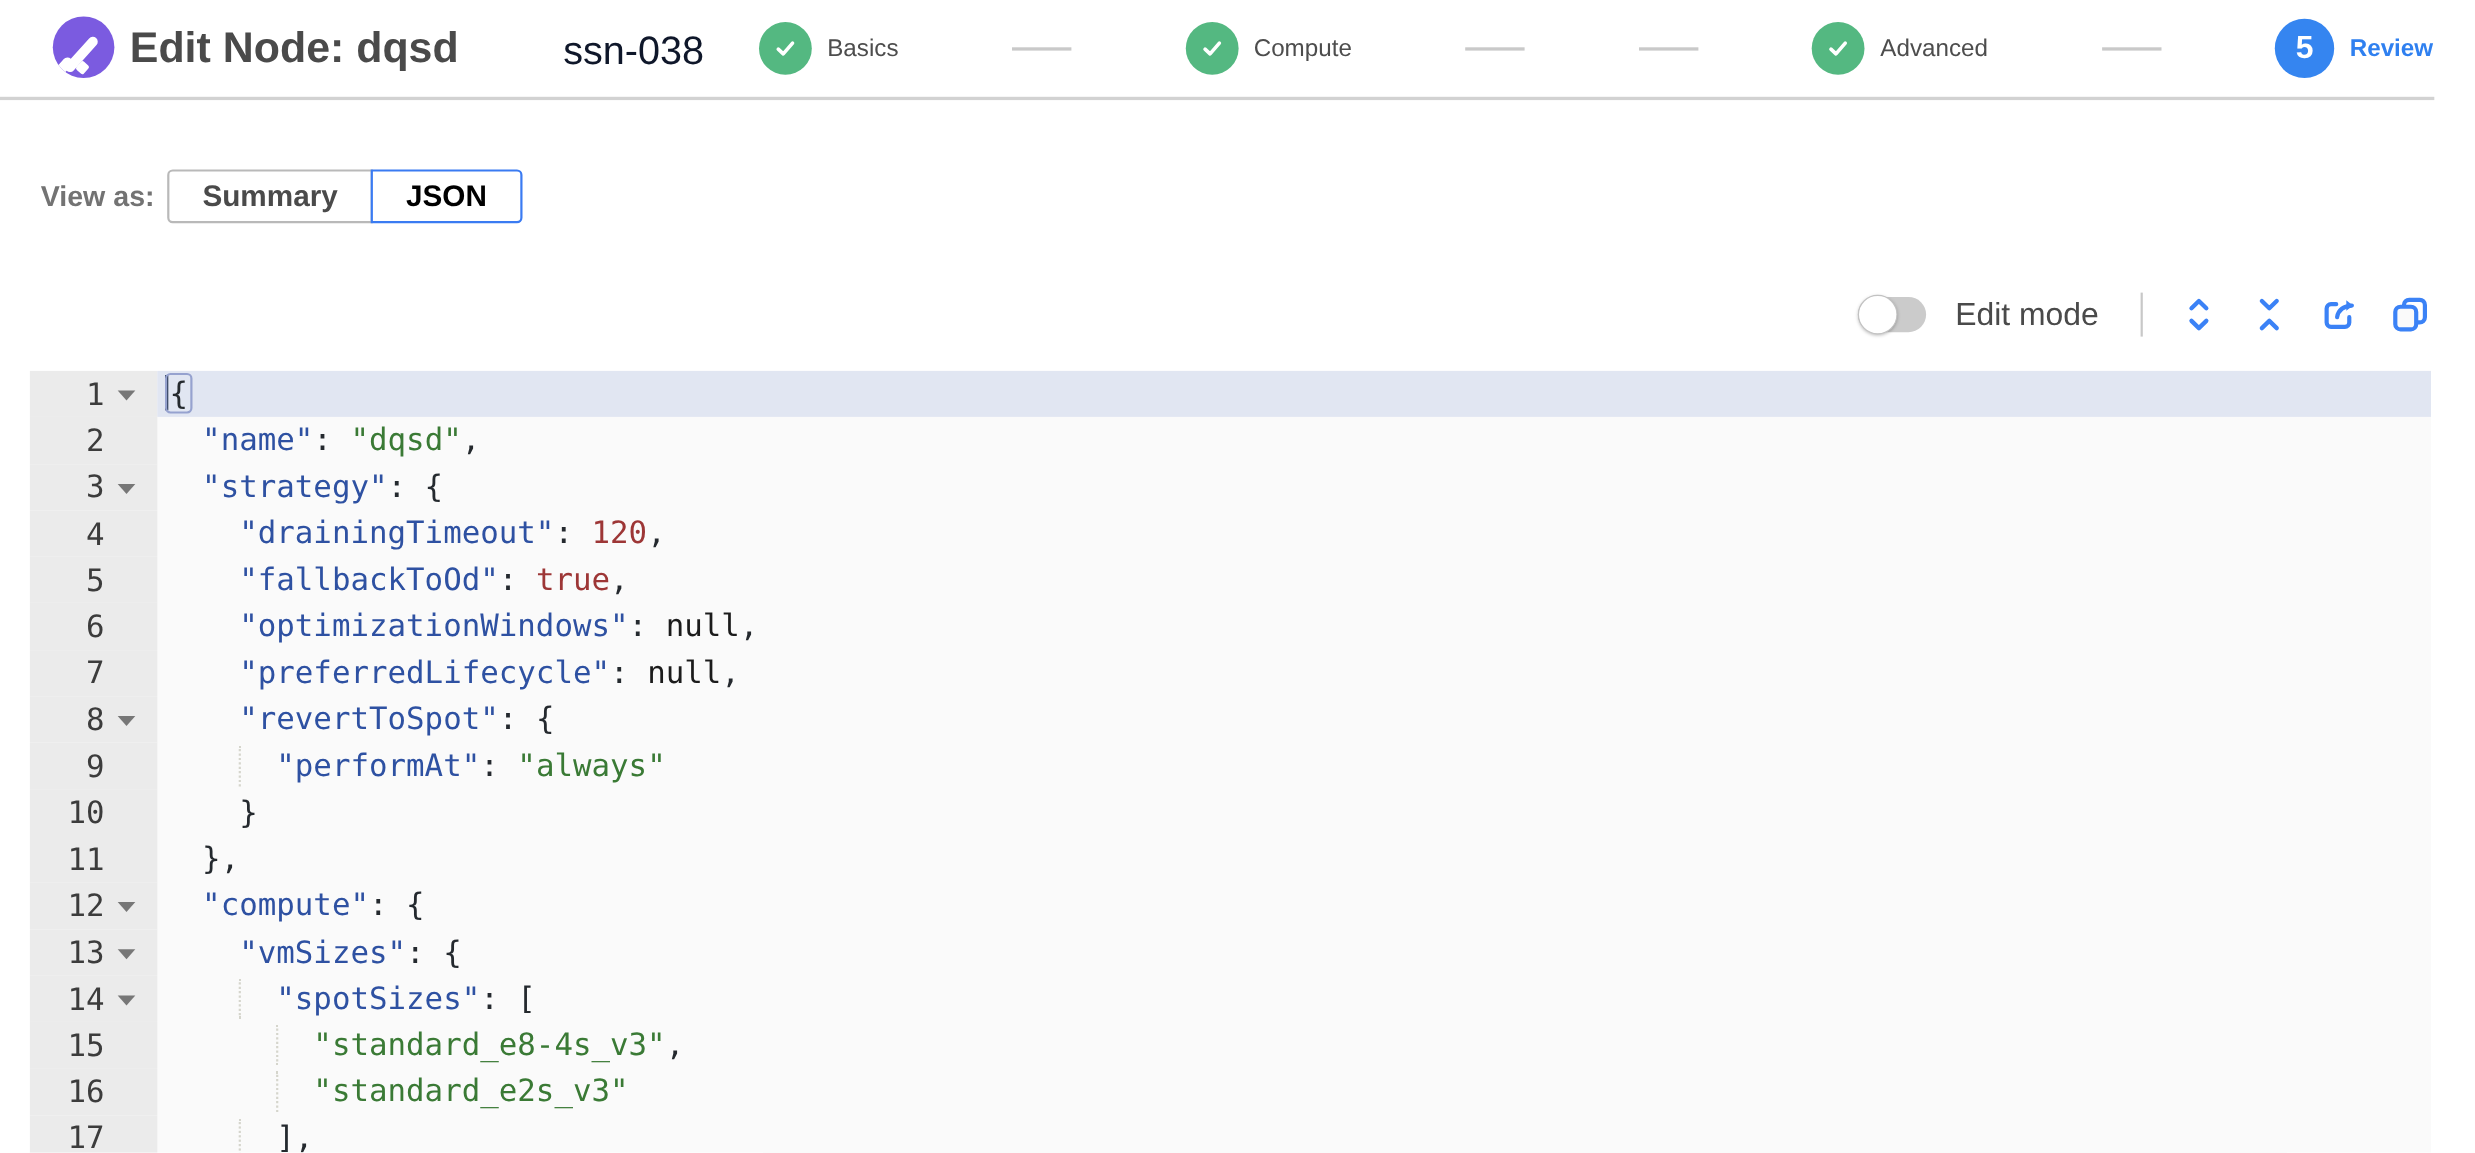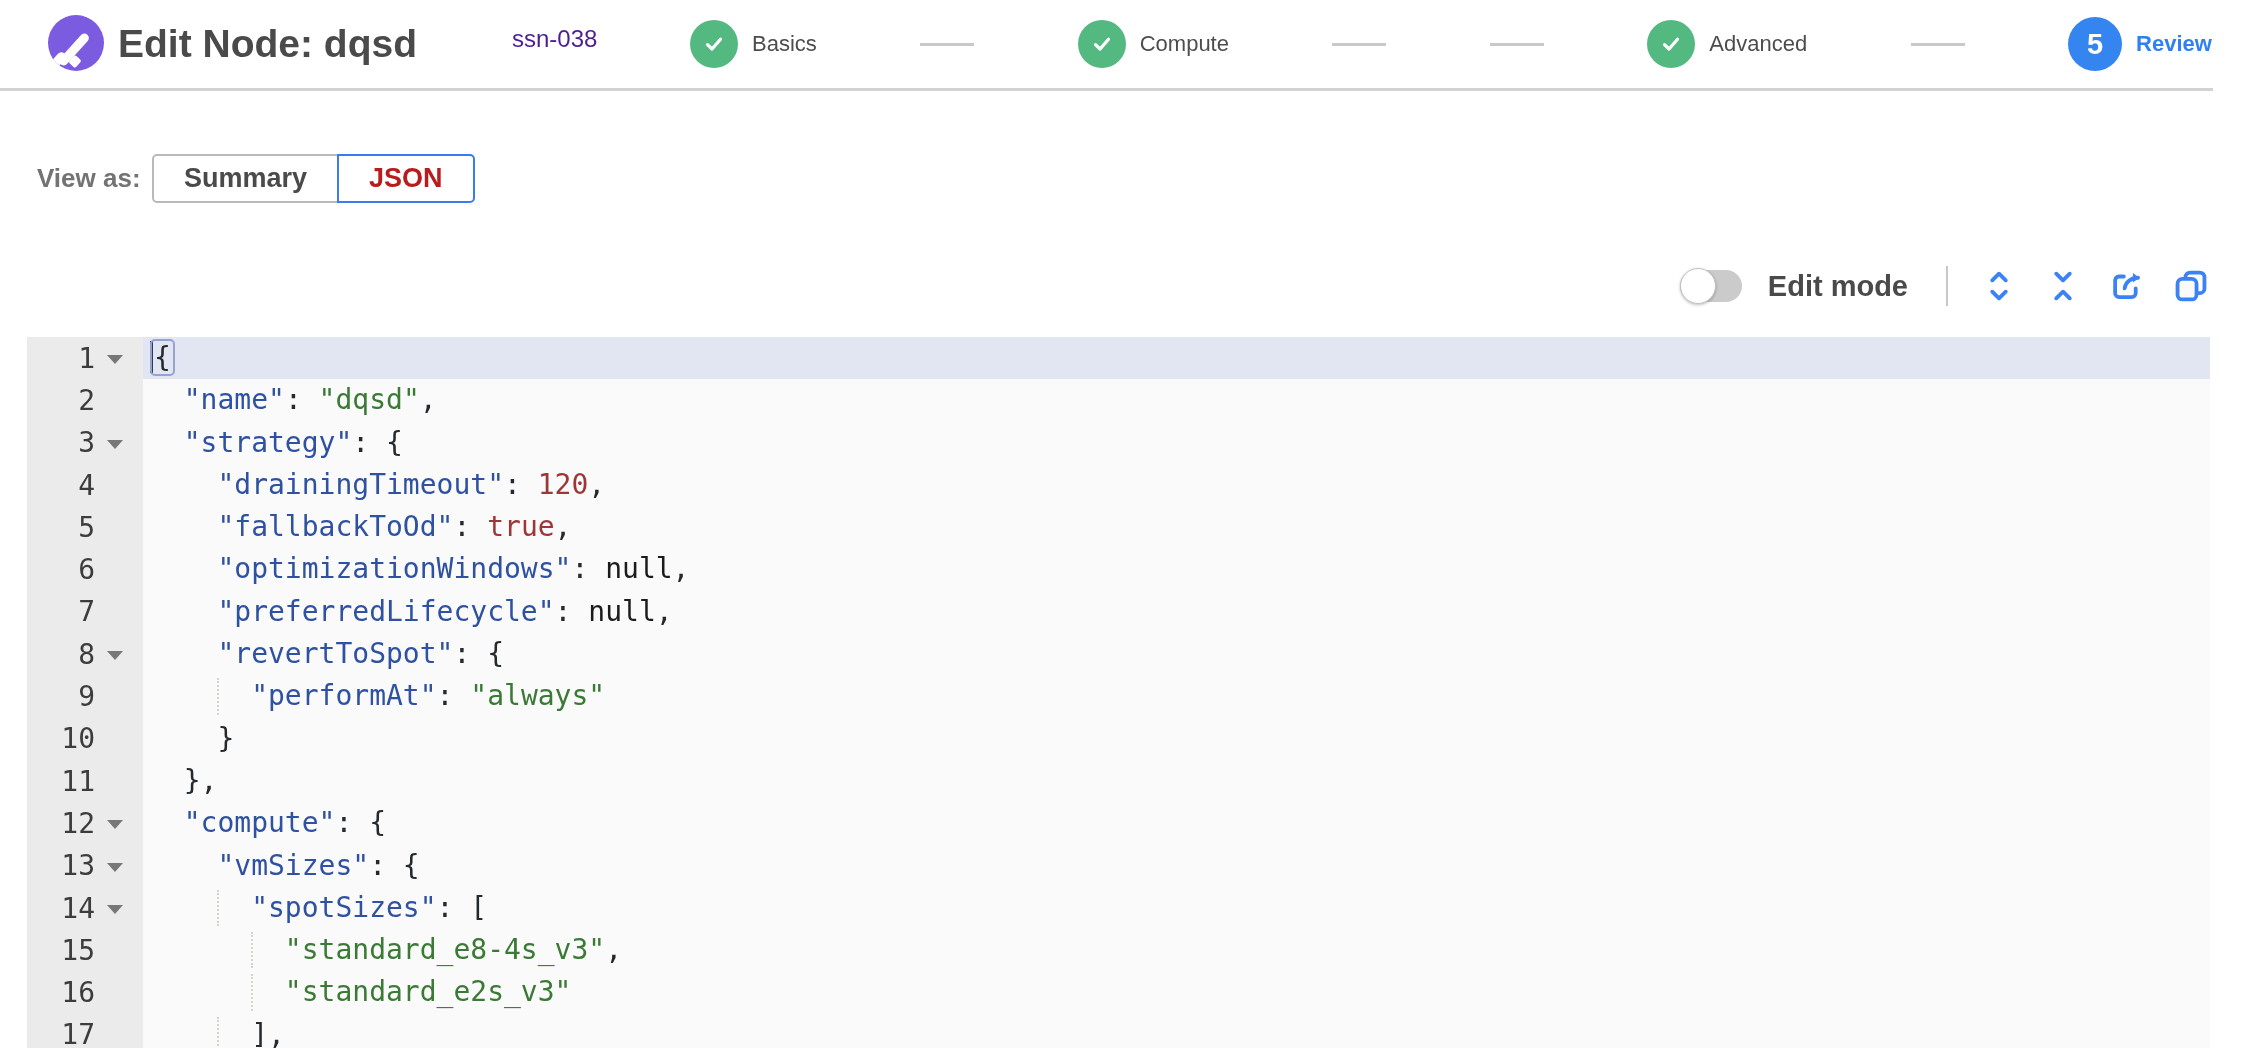--- a/index.html
+++ b/index.html
@@ -11,21 +11,21 @@
   .header { position:absolute; left:0; top:0; width:2250px; height:64px; background:#fff; }
   .header-border { position:absolute; left:0; top:88px; width:2213px; height:3px; background:#d2d2d2; }
   .logo { position:absolute; left:48px; top:15px; width:56px; height:56px; border-radius:50%;
           background:#7b5be0; overflow:hidden; }
   .logo .slash { position:absolute; background:#fff; border-radius:6px; transform:rotate(-48deg); }
   .logo .s1 { width:40px; height:9px; left:6px;  top:30px; }
   .logo .s2 { width:22px; height:9px; left:-2px; top:42px; }
   .logo .s3 { width:10px; height:9px; left:22px; top:42px; border-radius:2px; }
   .title { position:absolute; left:118px; top:22px; font-size:39px; font-weight:bold; color:#4a4a4a; white-space:nowrap; }
   .subtitle { position:absolute; left:512px; top:25px; width:130px; overflow:hidden;
-              font-size:24px; color:#4c1d95; white-space:nowrap; }
+              font-size:36px; color:#0f172a; white-space:nowrap; }
 
   
   .stepper { position:absolute; left:690px; top:0; width:1522px; height:88px;
              display:flex; align-items:center; justify-content:space-between; }
   .step { display:flex; align-items:center; gap:14px; cursor:pointer; }
   .step-label { font-size:22px; color:#4d4d4d; white-space:nowrap; }
   .step.active .step-label { color:#2f80f0; font-weight:bold; }
   .circle-done { width:48px; height:48px; border-radius:50%; background:#54b881;
                  display:flex; align-items:center; justify-content:center; }
   .circle-num { width:54px; height:54px; border-radius:50%; background:#3585f0; color:#fff;
@@ -33,29 +33,29 @@
   .connector { height:3px; width:54px; background:#c9c9c9; flex:0 0 auto; }
 
   
   .viewas-label { position:absolute; left:37px; top:163px; font-size:26px; font-weight:bold; color:#737373; }
   .segmented { position:absolute; left:152px; top:154px; display:flex; }
   .seg-btn { height:49px; min-width:128px; padding:0 30px; background:#fff; border:2px solid #b9b9b9;
              font-size:27px; font-weight:bold; color:#4a4a4a; display:flex; align-items:center;
              justify-content:center; cursor:pointer; }
   .seg-btn:first-child { border-radius:5px 0 0 5px; }
   .seg-btn:last-child  { border-radius:0 5px 5px 0; margin-left:-2px; }
-  .seg-btn.selected { border-color:#3a7bf2; color:#b91c1c; position:relative; z-index:2;text-align:right; }
+  .seg-btn.selected { border-color:#3a7bf2; color:#000000; position:relative; z-index:2;text-align:right; }
 
   
   .toolbar { position:absolute; top:258px; right:40px; height:56px;
              display:flex; align-items:center; gap:26px; }
   .toggle { width:62px; height:32px; border-radius:16px; background:#cbcbcb; position:relative; cursor:pointer; }
   .toggle .knob { position:absolute; left:0px; top:-2px; width:36px; height:36px; border-radius:50%;
                   background:#fff; border:1px solid #c2c2c2; box-shadow:0 1px 3px rgba(0,0,0,.25); }
-  .editmode-label { font-size:29px; font-weight:700; color:#4a4a4a; margin-right:6px; }
+  .editmode-label { font-size:29px; font-weight:400; color:#4a4a4a; margin-right:6px; }
   .tb-divider { width:2px; height:40px; background:#c8c8c8; margin:0 6px; }
   .tb-icon { width:38px; height:38px; display:flex; align-items:center; justify-content:center; cursor:pointer; }
 
   
   .editor { position:absolute; left:27px; top:337px; width:2183px; height:711px;
             background:#fafafa; font-family:"DejaVu Sans Mono", monospace; overflow:hidden; }
   .row { display:flex; height:42.3px; align-items:stretch; }
   .gut { width:116px; background:#ebebeb; display:flex; align-items:center; flex:0 0 auto; }
   .gut .num { width:68px; text-align:right; font-size:28px; color:#3c3c3c; }
   .gut .foldbox { width:40px; display:flex; align-items:center; justify-content:center; cursor:pointer; }

